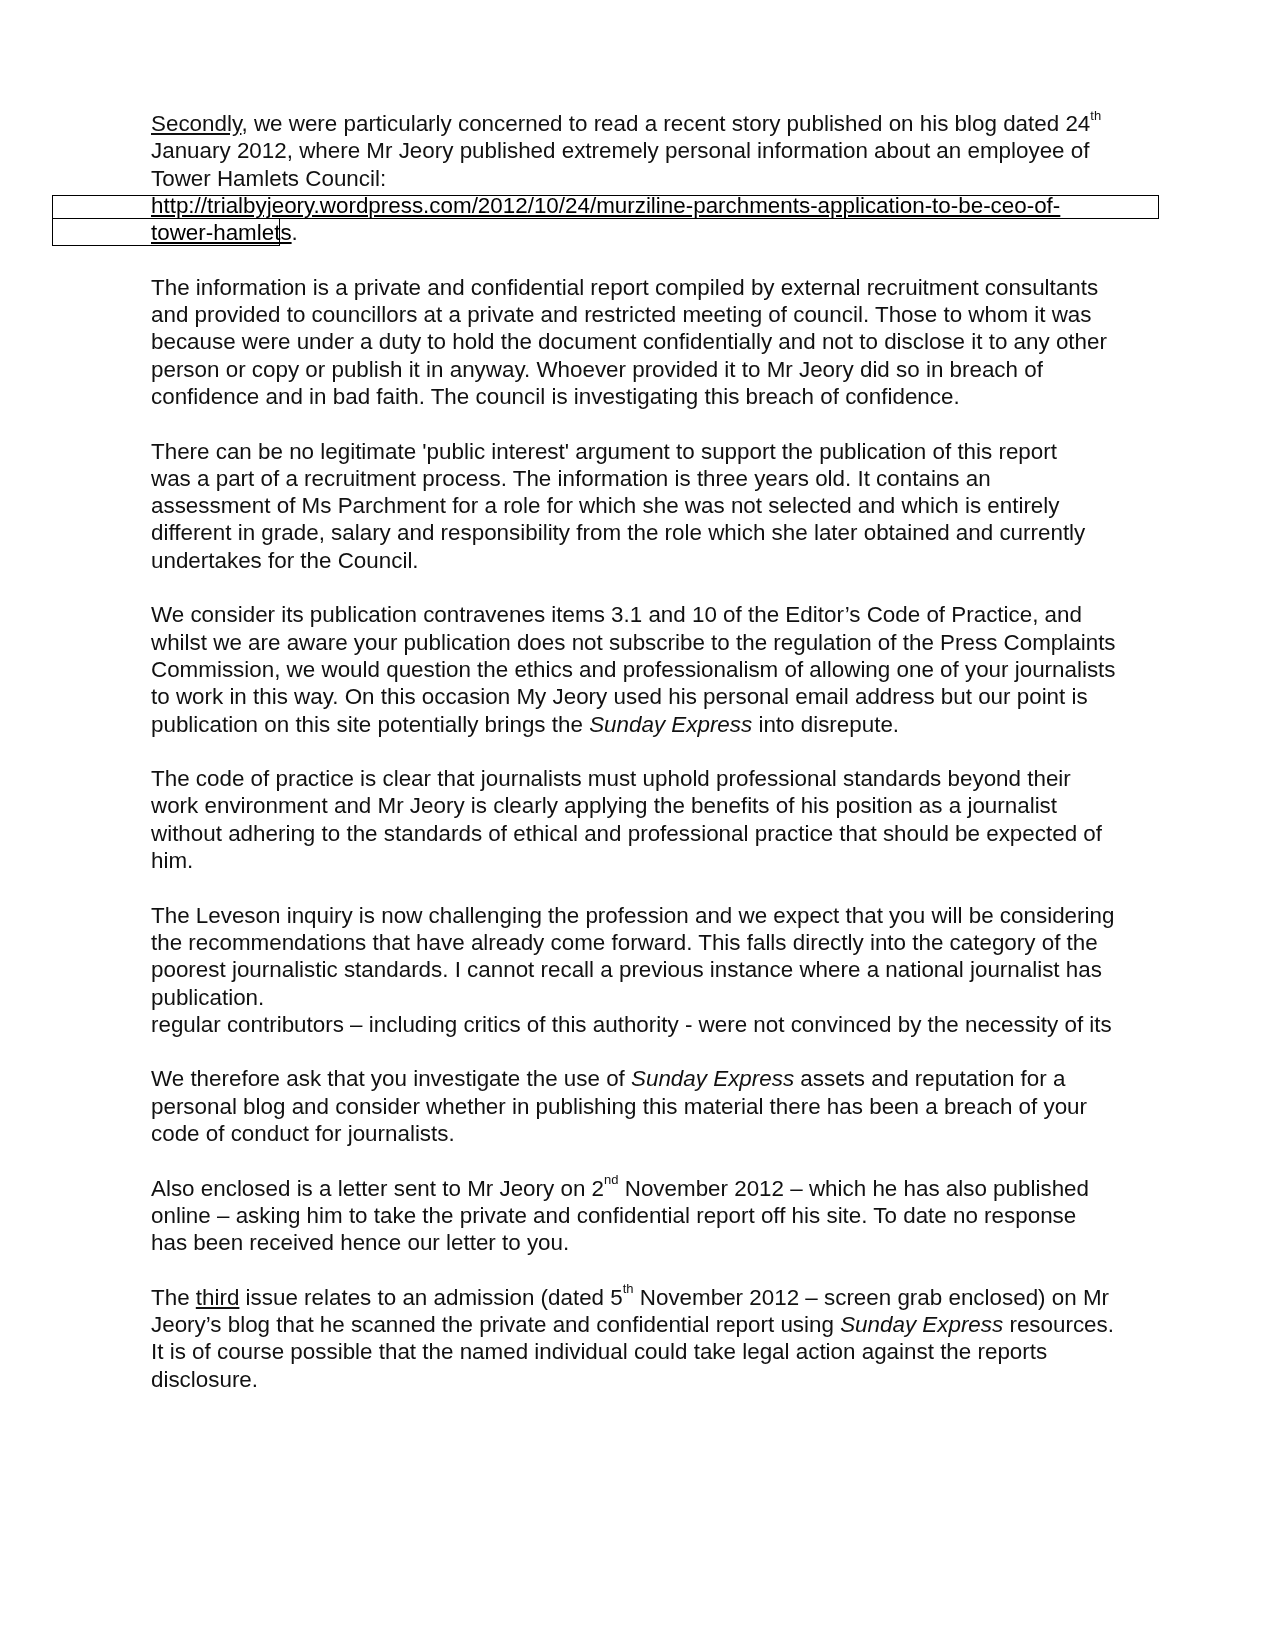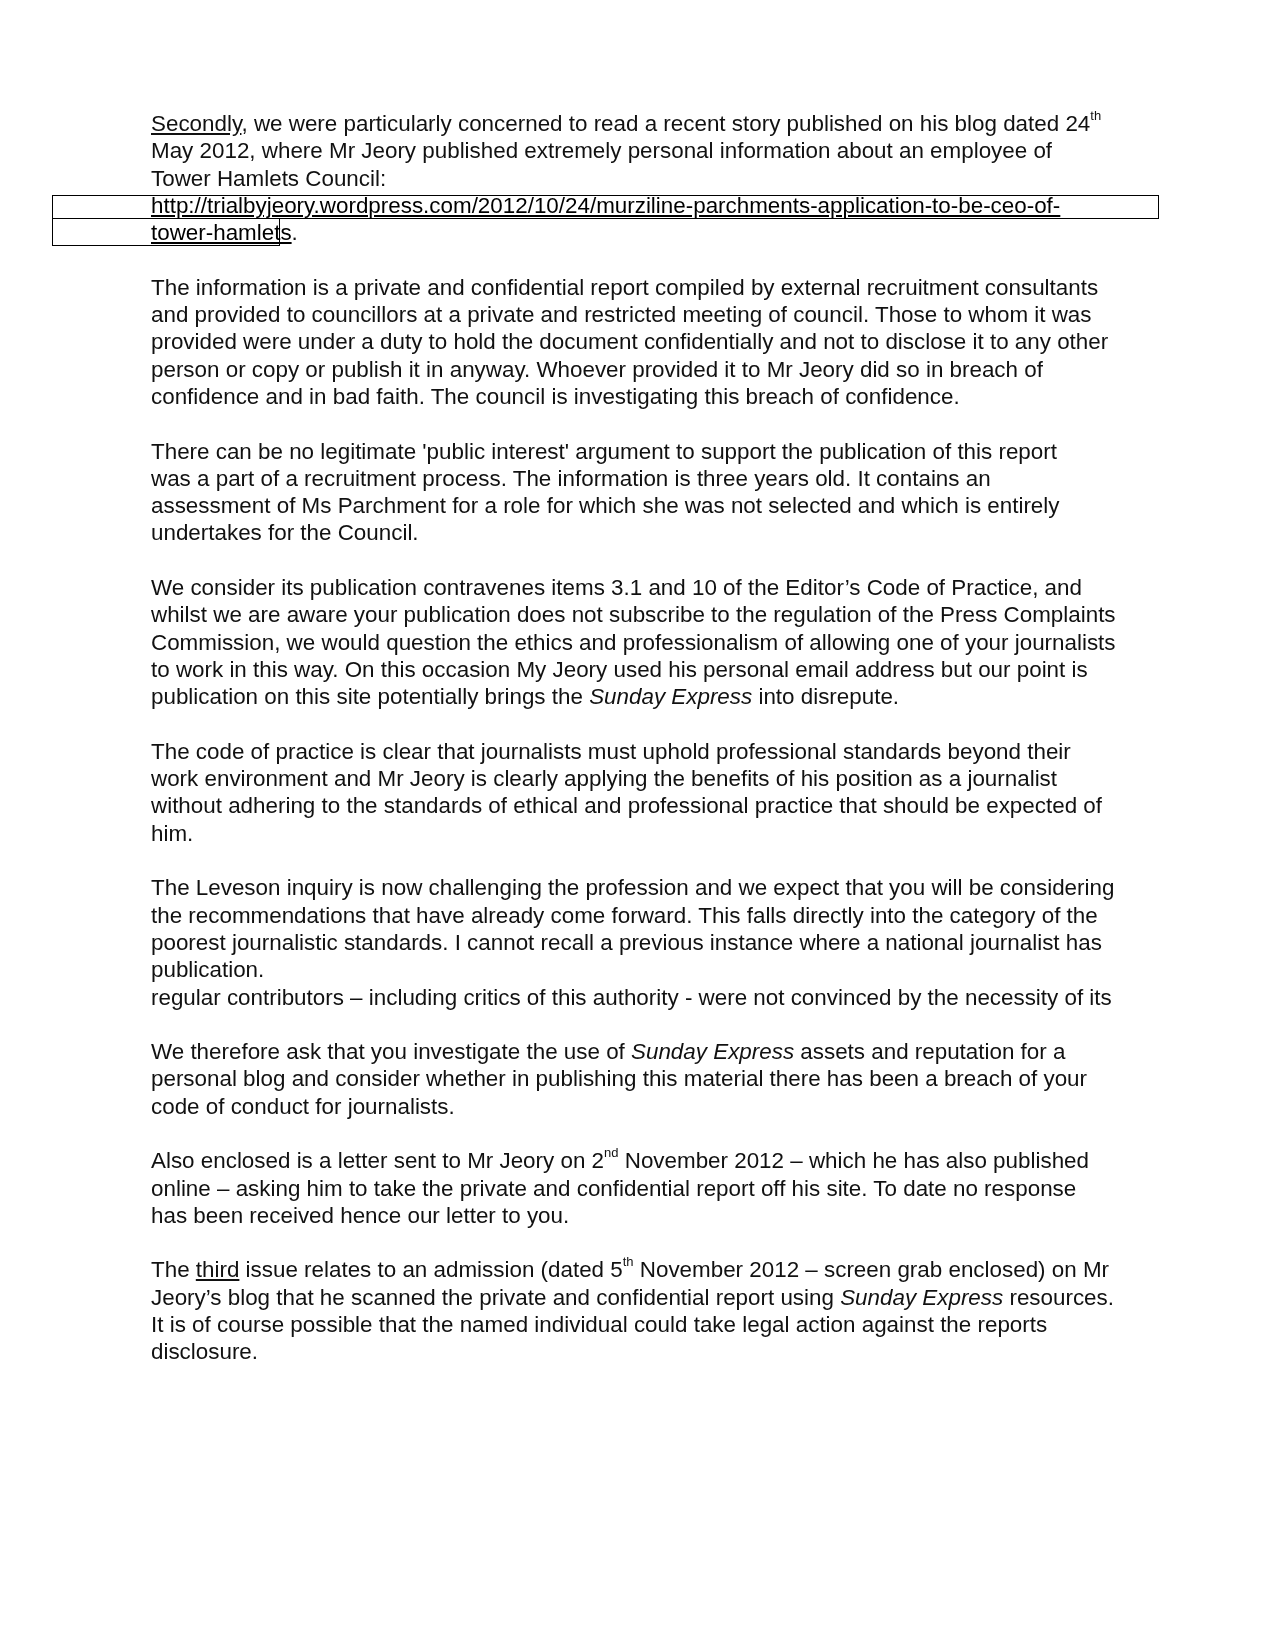--- a/index.html
+++ b/index.html
@@ -69,38 +69,39 @@
 </head>
 <body>
 
 <div class="link-box-1"></div>
 <div class="link-box-2"></div>
 
 <div class="page">
 
   <div class="para">
     <span class="line"><span class="u">Secondly</span><span>, we were particularly concerned to read a recent story published on his blog dated 24</span><sup>th</sup></span>
-    <span class="line">May 2012, where Mr Jeory published extremely personal information about an employee of</span>
+    <span class="line">January 2012, where Mr Jeory published extremely personal information about an employee of</span>
     <span class="line">Tower Hamlets Council:</span>
     <span class="line"><a class="link">http://trialbyjeory.wordpress.com/2012/10/24/murziline-parchments-application-to-be-ceo-of-</a></span>
     <span class="line"><a class="link">tower-hamlets</a><span>.</span></span>
   </div>
 
   <div class="para">
     <span class="line">The information is a private and confidential report compiled by external recruitment consultants</span>
     <span class="line">and provided to councillors at a private and restricted meeting of council. Those to whom it was</span>
-    <span class="line">provided were under a duty to hold the document confidentially and not to disclose it to any other</span>
+    <span class="line">because were under a duty to hold the document confidentially and not to disclose it to any other</span>
     <span class="line">person or copy or publish it in anyway. Whoever provided it to Mr Jeory did so in breach of</span>
     <span class="line">confidence and in bad faith. The council is investigating this breach of confidence.</span>
   </div>
 
   <div class="para">
     <span class="line">There can be no legitimate 'public interest' argument to support the publication of this report</span>
     <span class="line">was a part of a recruitment process. The information is three years old.  It contains an</span>
     <span class="line">assessment of Ms Parchment for a role for which she was not selected and which is entirely</span>
+    <span class="line">different in grade, salary and responsibility from the role which she later obtained and currently</span>
     <span class="line">undertakes for the Council.</span>
   </div>
 
   <div class="para">
     <span class="line">We consider its publication contravenes items 3.1 and 10 of the Editor’s Code of Practice, and</span>
     <span class="line">whilst we are aware your publication does not subscribe to the regulation of the Press Complaints</span>
     <span class="line">Commission, we would question the ethics and professionalism of allowing one of your journalists</span>
     <span class="line">to work in this way.   On this occasion My Jeory used his personal email address but our point is</span>
     <span class="line"><span>publication on this site potentially brings the </span><span class="i">Sunday Express</span><span> into disrepute.</span></span>
   </div>

